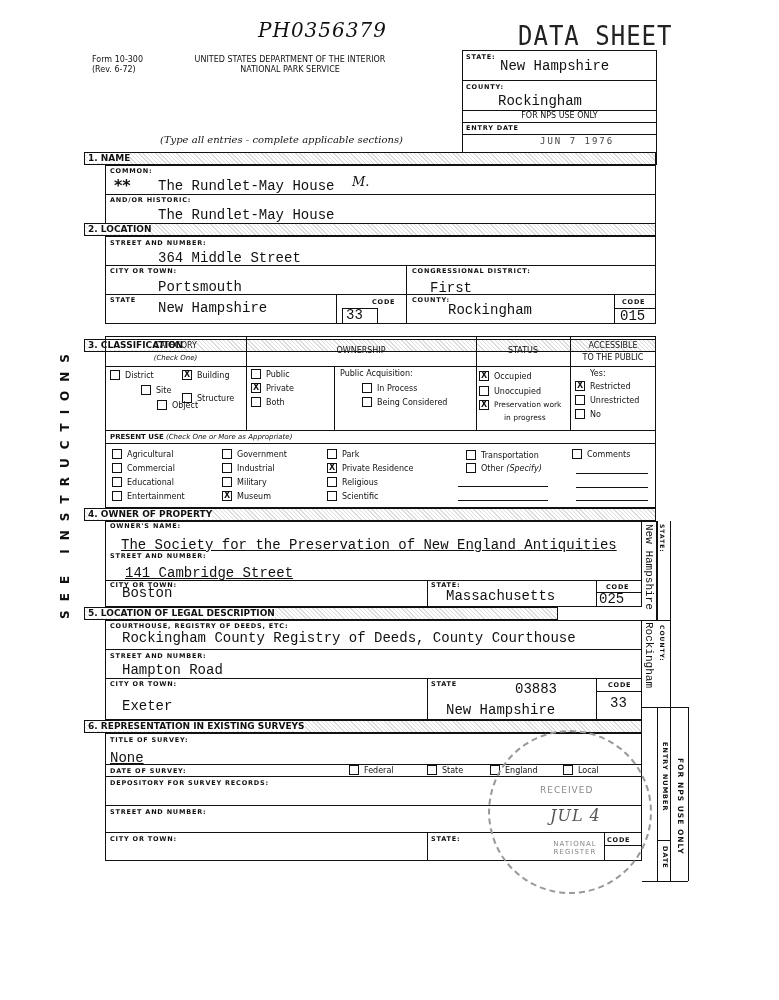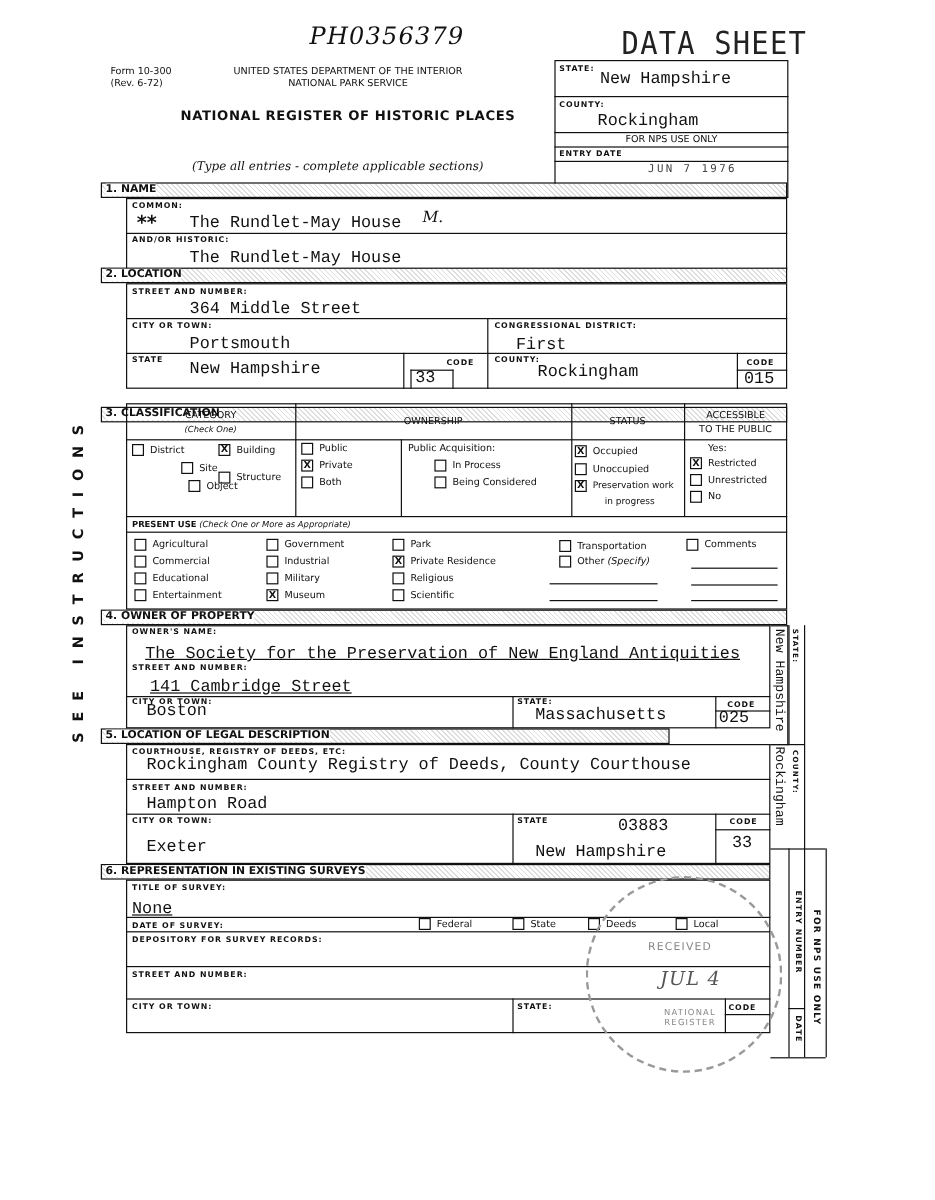--- a/index.html
+++ b/index.html
@@ -28,21 +28,20 @@
 <div class="abs hand" style="left:258px;top:18px;">PH0356379</div>
 <div class="abs head1" style="left:92px;top:55px;line-height:10px;">
   <div>Form 10-300</div>
   <div>(Rev. 6-72)</div>
 </div>
 <div class="abs" style="left:170px;top:55px;width:240px;text-align:center;font-size:8px;line-height:10px;">
   <div>UNITED STATES DEPARTMENT OF THE INTERIOR</div>
   <div>NATIONAL PARK SERVICE</div>
 </div>
 <div class="abs title" style="left:140px;top:90px;width:300px;line-height:14px;">
-  <div>NATIONAL REGISTER OF HISTORIC PLACES</div>
 </div>
 <div class="abs" style="left:160px;top:134px;font-family:'DejaVu Serif',serif;font-style:italic;font-size:10px;">(Type all entries -  complete applicable sections)</div>
 
 <div class="abs" style="left:518px;top:22px;font-family:'DejaVu Sans Mono',monospace;font-size:24px;letter-spacing:1px;color:#222;transform:scaleY(1.1);">DATA SHEET</div>
 <div class="box" style="left:462px;top:50px;width:195px;height:115px;"></div>
 <div class="lbl" style="left:466px;top:53px;">STATE:</div>
 <div class="abs typed" style="left:500px;top:58px;">New Hampshire</div>
 <div class="hl" style="left:462px;top:80px;width:195px;"></div>
 <div class="lbl" style="left:466px;top:83px;">COUNTY:</div>
 <div class="abs typed" style="left:498px;top:93px;">Rockingham</div>
@@ -104,21 +103,21 @@
 </div>
 <div class="abs" style="left:246px;top:346px;width:230px;text-align:center;font-size:8px;">OWNERSHIP</div>
 <div class="abs" style="left:476px;top:346px;width:94px;text-align:center;font-size:8px;">STATUS</div>
 <div class="abs" style="left:570px;top:340px;width:86px;text-align:center;font-size:8px;line-height:12px;">
   <div>ACCESSIBLE</div>
   <div>TO THE PUBLIC</div>
 </div>
 
 <div class="opt" style="left:110px;top:370px;"><span class="cb"></span><span>District</span></div>
 <div class="opt" style="left:182px;top:370px;"><span class="cb">X</span><span>Building</span></div>
-<div class="opt" style="left:120px;top:385px;padding-left:31px;"><span class="cb"></span><span>Site</span></div>
+<div class="opt" style="left:110px;top:385px;padding-left:31px;"><span class="cb"></span><span>Site</span></div>
 <div class="opt" style="left:182px;top:393px;"><span class="cb"></span><span>Structure</span></div>
 <div class="opt" style="left:157px;top:400px;"><span class="cb"></span><span>Object</span></div>
 
 <div class="opt" style="left:251px;top:369px;"><span class="cb"></span><span>Public</span></div>
 <div class="opt" style="left:251px;top:383px;"><span class="cb">X</span><span>Private</span></div>
 <div class="opt" style="left:251px;top:397px;"><span class="cb"></span><span>Both</span></div>
 <div class="opt" style="left:340px;top:369px;">Public Acquisition:</div>
 <div class="opt" style="left:362px;top:383px;"><span class="cb"></span><span>In Process</span></div>
 <div class="opt" style="left:362px;top:397px;"><span class="cb"></span><span>Being Considered</span></div>
 
@@ -193,21 +192,21 @@
 <div class="abs typed" style="left:610px;top:695px;">33</div>
 
 <div class="sec" style="top:720px;width:558px;"><span>6. REPRESENTATION IN EXISTING SURVEYS</span></div>
 <div class="box" style="left:105px;top:733px;width:537px;height:128px;"></div>
 <div class="lbl" style="left:110px;top:736px;">TITLE OF SURVEY:</div>
 <div class="abs typed" style="left:110px;top:750px;text-decoration:underline;">None</div>
 <div class="hl" style="left:105px;top:764px;width:537px;"></div>
 <div class="lbl" style="left:110px;top:767px;">DATE OF SURVEY:</div>
 <div class="opt" style="left:349px;top:765px;"><span class="cb"></span><span>Federal</span></div>
 <div class="opt" style="left:427px;top:765px;"><span class="cb"></span><span>State</span></div>
-<div class="opt" style="left:490px;top:765px;"><span class="cb"></span><span>Deeds</span></div>
+<div class="opt" style="left:490px;top:765px;"><span class="cb"></span><span>England</span></div>
 <div class="opt" style="left:563px;top:765px;"><span class="cb"></span><span>Local</span></div>
 <div class="hl" style="left:105px;top:776px;width:537px;"></div>
 <div class="lbl" style="left:110px;top:779px;">DEPOSITORY FOR SURVEY RECORDS:</div>
 <div class="hl" style="left:105px;top:805px;width:537px;"></div>
 <div class="lbl" style="left:110px;top:808px;">STREET AND NUMBER:</div>
 <div class="hl" style="left:105px;top:832px;width:537px;"></div>
 <div class="lbl" style="left:110px;top:835px;">CITY OR TOWN:</div>
 <div class="vl" style="left:427px;top:832px;height:29px;"></div>
 <div class="lbl" style="left:431px;top:835px;">STATE:</div>
 <div class="vl" style="left:604px;top:832px;height:29px;"></div>

